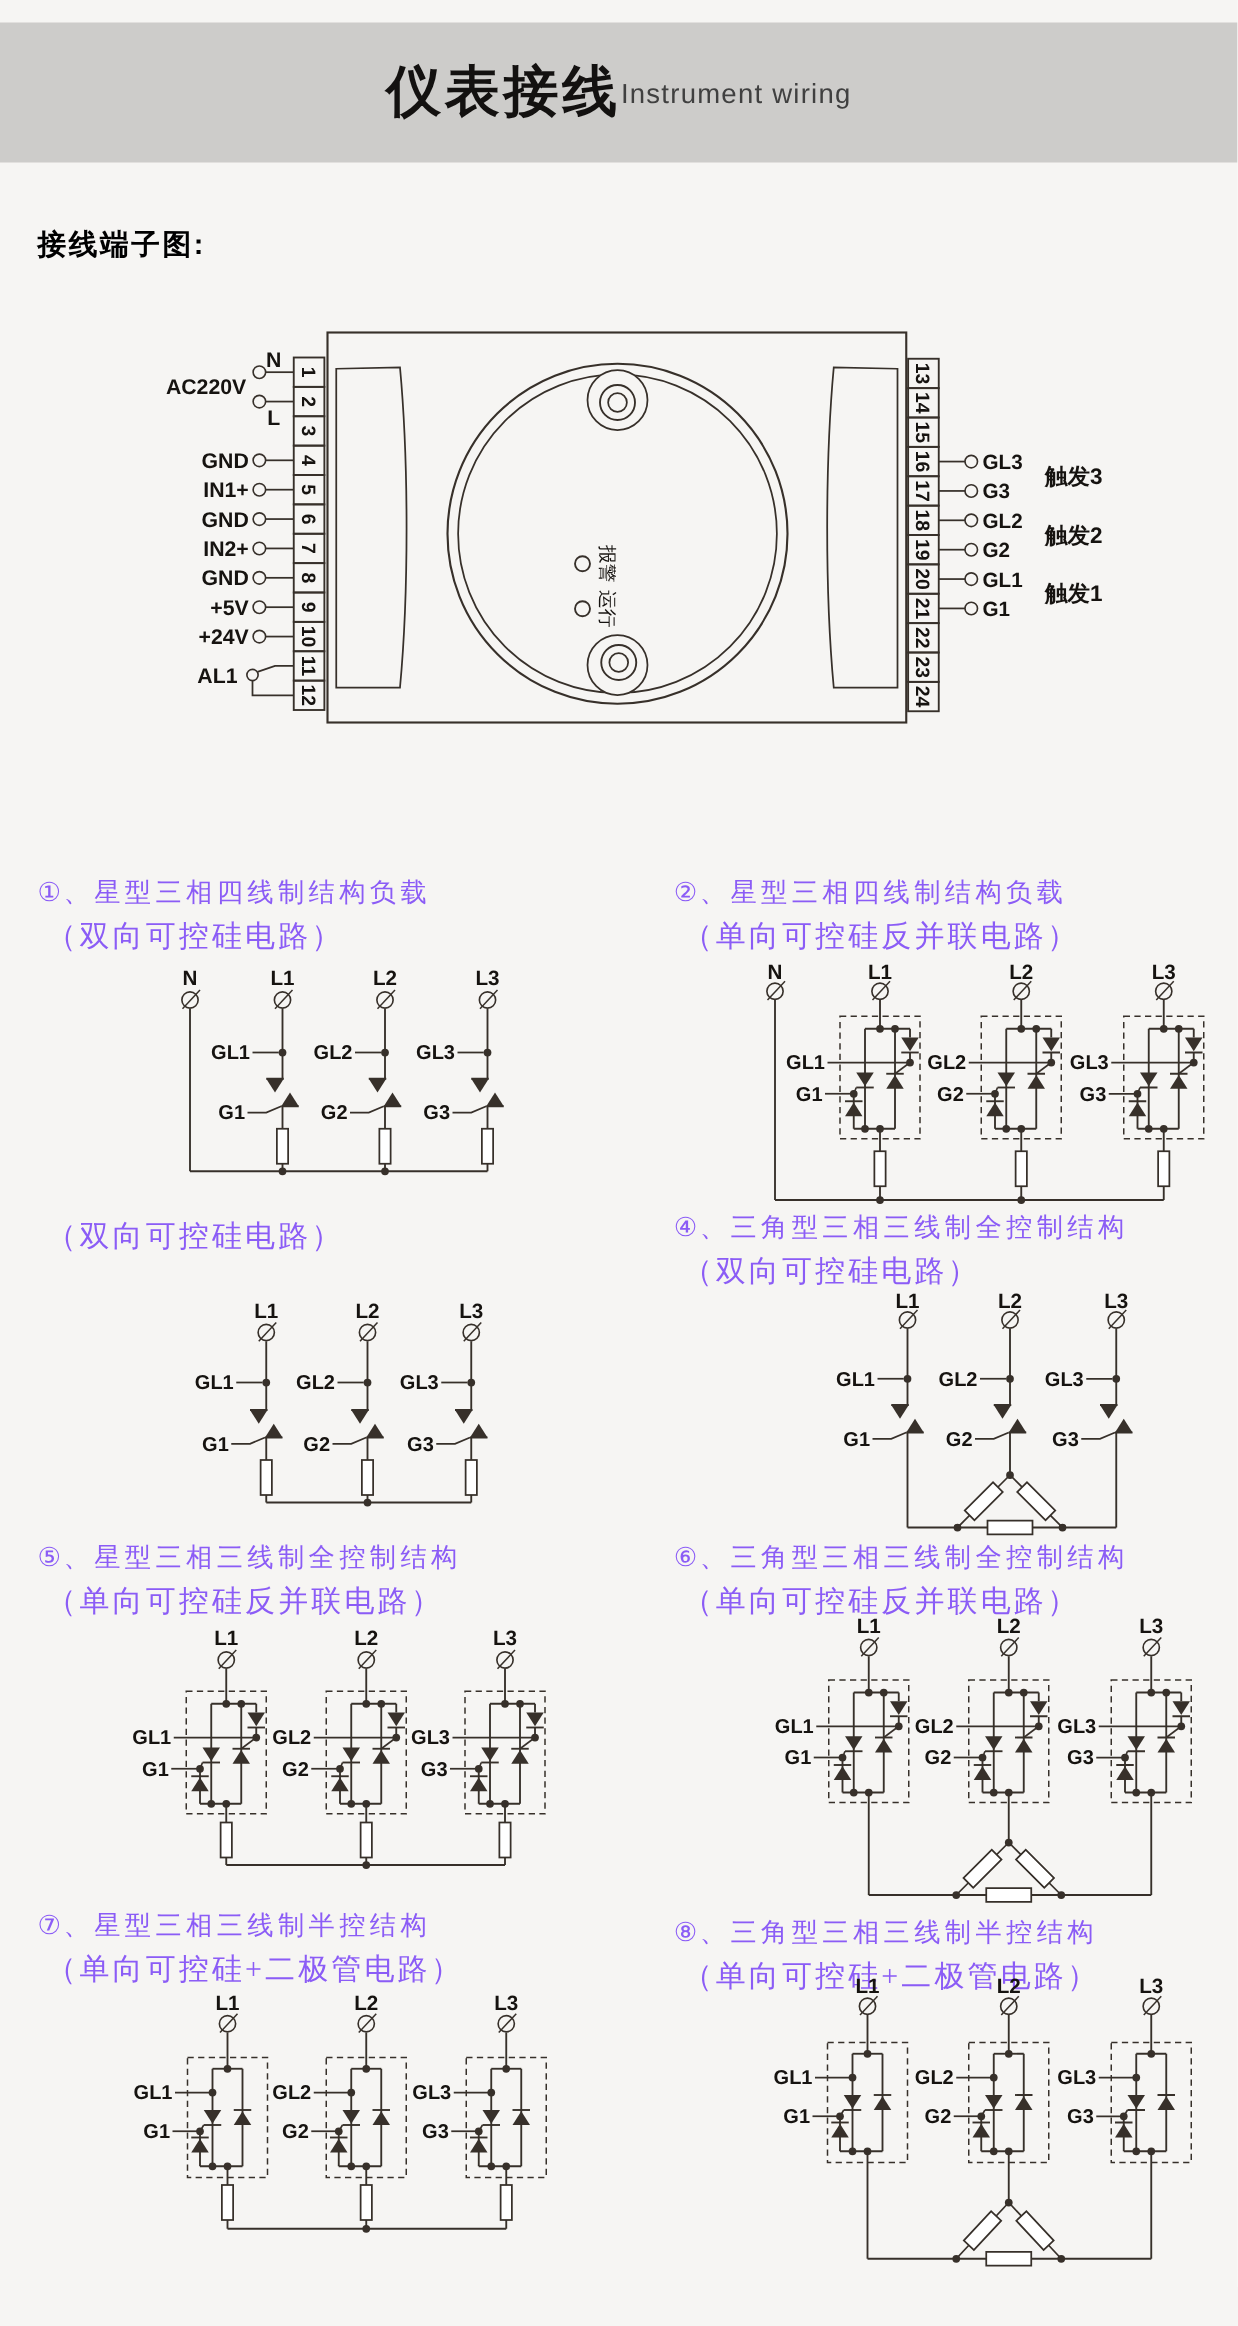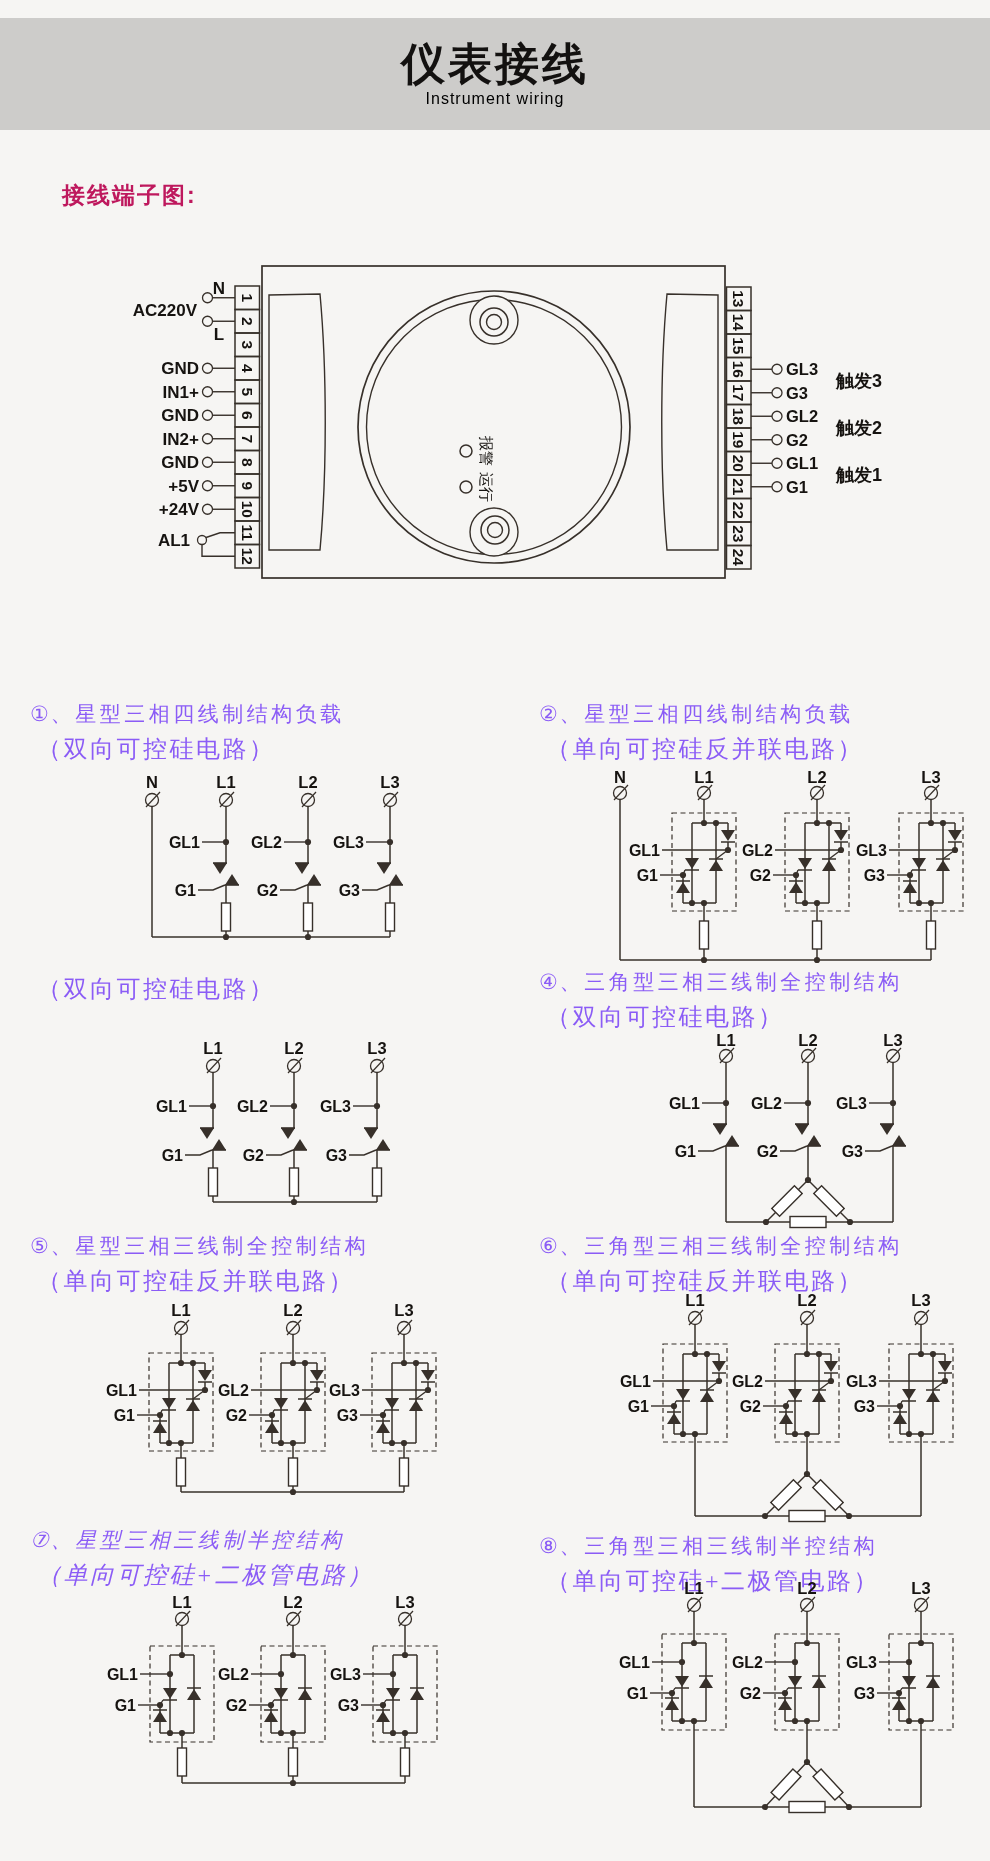--- a/index.html
+++ b/index.html
@@ -1,22 +1,22 @@
 <!DOCTYPE html>
 <html><head>
 <meta charset="utf-8">
 <style>
   html,body{margin:0;padding:0;}
   .page{position:relative;width:990px;height:1861px;background:#f6f5f3;overflow:hidden;
         font-family:"Liberation Sans",sans-serif;color:#161310;}
   .banner{position:absolute;left:0;top:18px;width:990px;height:112px;background:#cdccca;
-          display:flex;flex-direction:column;align-items:center;justify-content:center;}
+          display:flex;flex-direction:row;align-items:center;justify-content:center;}
   .banner-title{font-size:44px;font-weight:bold;letter-spacing:3px;color:#131110;line-height:48px;}
-  .banner-sub{font-size:16px;font-weight:500;letter-spacing:1px;color:#000000;margin-top:2px;text-align:right;}
-  .sec-head{position:absolute;font-weight:bold;color:#be185d;margin-left:32px;}
+  .banner-sub{font-size:22px;font-weight:500;letter-spacing:1px;color:#404040;margin-top:2px;text-align:right;}
+  .sec-head{position:absolute;font-weight:bold;color:#000000;}
   #terminal-heading{left:30px;top:180px;font-size:23px;letter-spacing:2px;}
   #output-heading{left:30px;top:645px;font-size:25px;letter-spacing:2px;}
   .c-head{position:absolute;font-family:"Liberation Serif",serif;color:#8b5cf6;}
   .c-line1{font-size:21px;letter-spacing:3.5px;white-space:nowrap;}
   .c-line1 .num{letter-spacing:0;margin-right:2px;}
   .c-line2{font-size:24px;letter-spacing:2.5px;margin-top:5px;padding-left:7px;white-space:nowrap;}
   svg{position:absolute;left:0;top:0;}
 </style>
 </head>
 <body>
@@ -46,21 +46,21 @@
         <div class="c-line2">（双向可控硅电路）</div>
       </div>
       <div class="c-head" style="left: 30px; top: 1232px;">
         <div class="c-line1"><span class="num">⑤</span><span>、星型三相三线制全控制结构</span></div>
         <div class="c-line2">（单向可控硅反并联电路）</div>
       </div>
       <div class="c-head" style="left: 539px; top: 1232px;">
         <div class="c-line1"><span class="num">⑥</span><span>、三角型三相三线制全控制结构</span></div>
         <div class="c-line2">（单向可控硅反并联电路）</div>
       </div>
-      <div class="c-head" style="left: 30px; top: 1526px; font-style: italic;">
+      <div class="c-head" style="left: 30px; top: 1526px;">
         <div class="c-line1"><span class="num">⑦</span><span>、星型三相三线制半控结构</span></div>
         <div class="c-line2">（单向可控硅+二极管电路）</div>
       </div>
       <div class="c-head" style="left: 539px; top: 1532px;">
         <div class="c-line1"><span class="num">⑧</span><span>、三角型三相三线制半控结构</span></div>
         <div class="c-line2">（单向可控硅+二极管电路）</div>
       </div>
     </div>
 
   <svg id="wiring-svg" width="990" height="1861" viewBox="0 0 990 1861">

